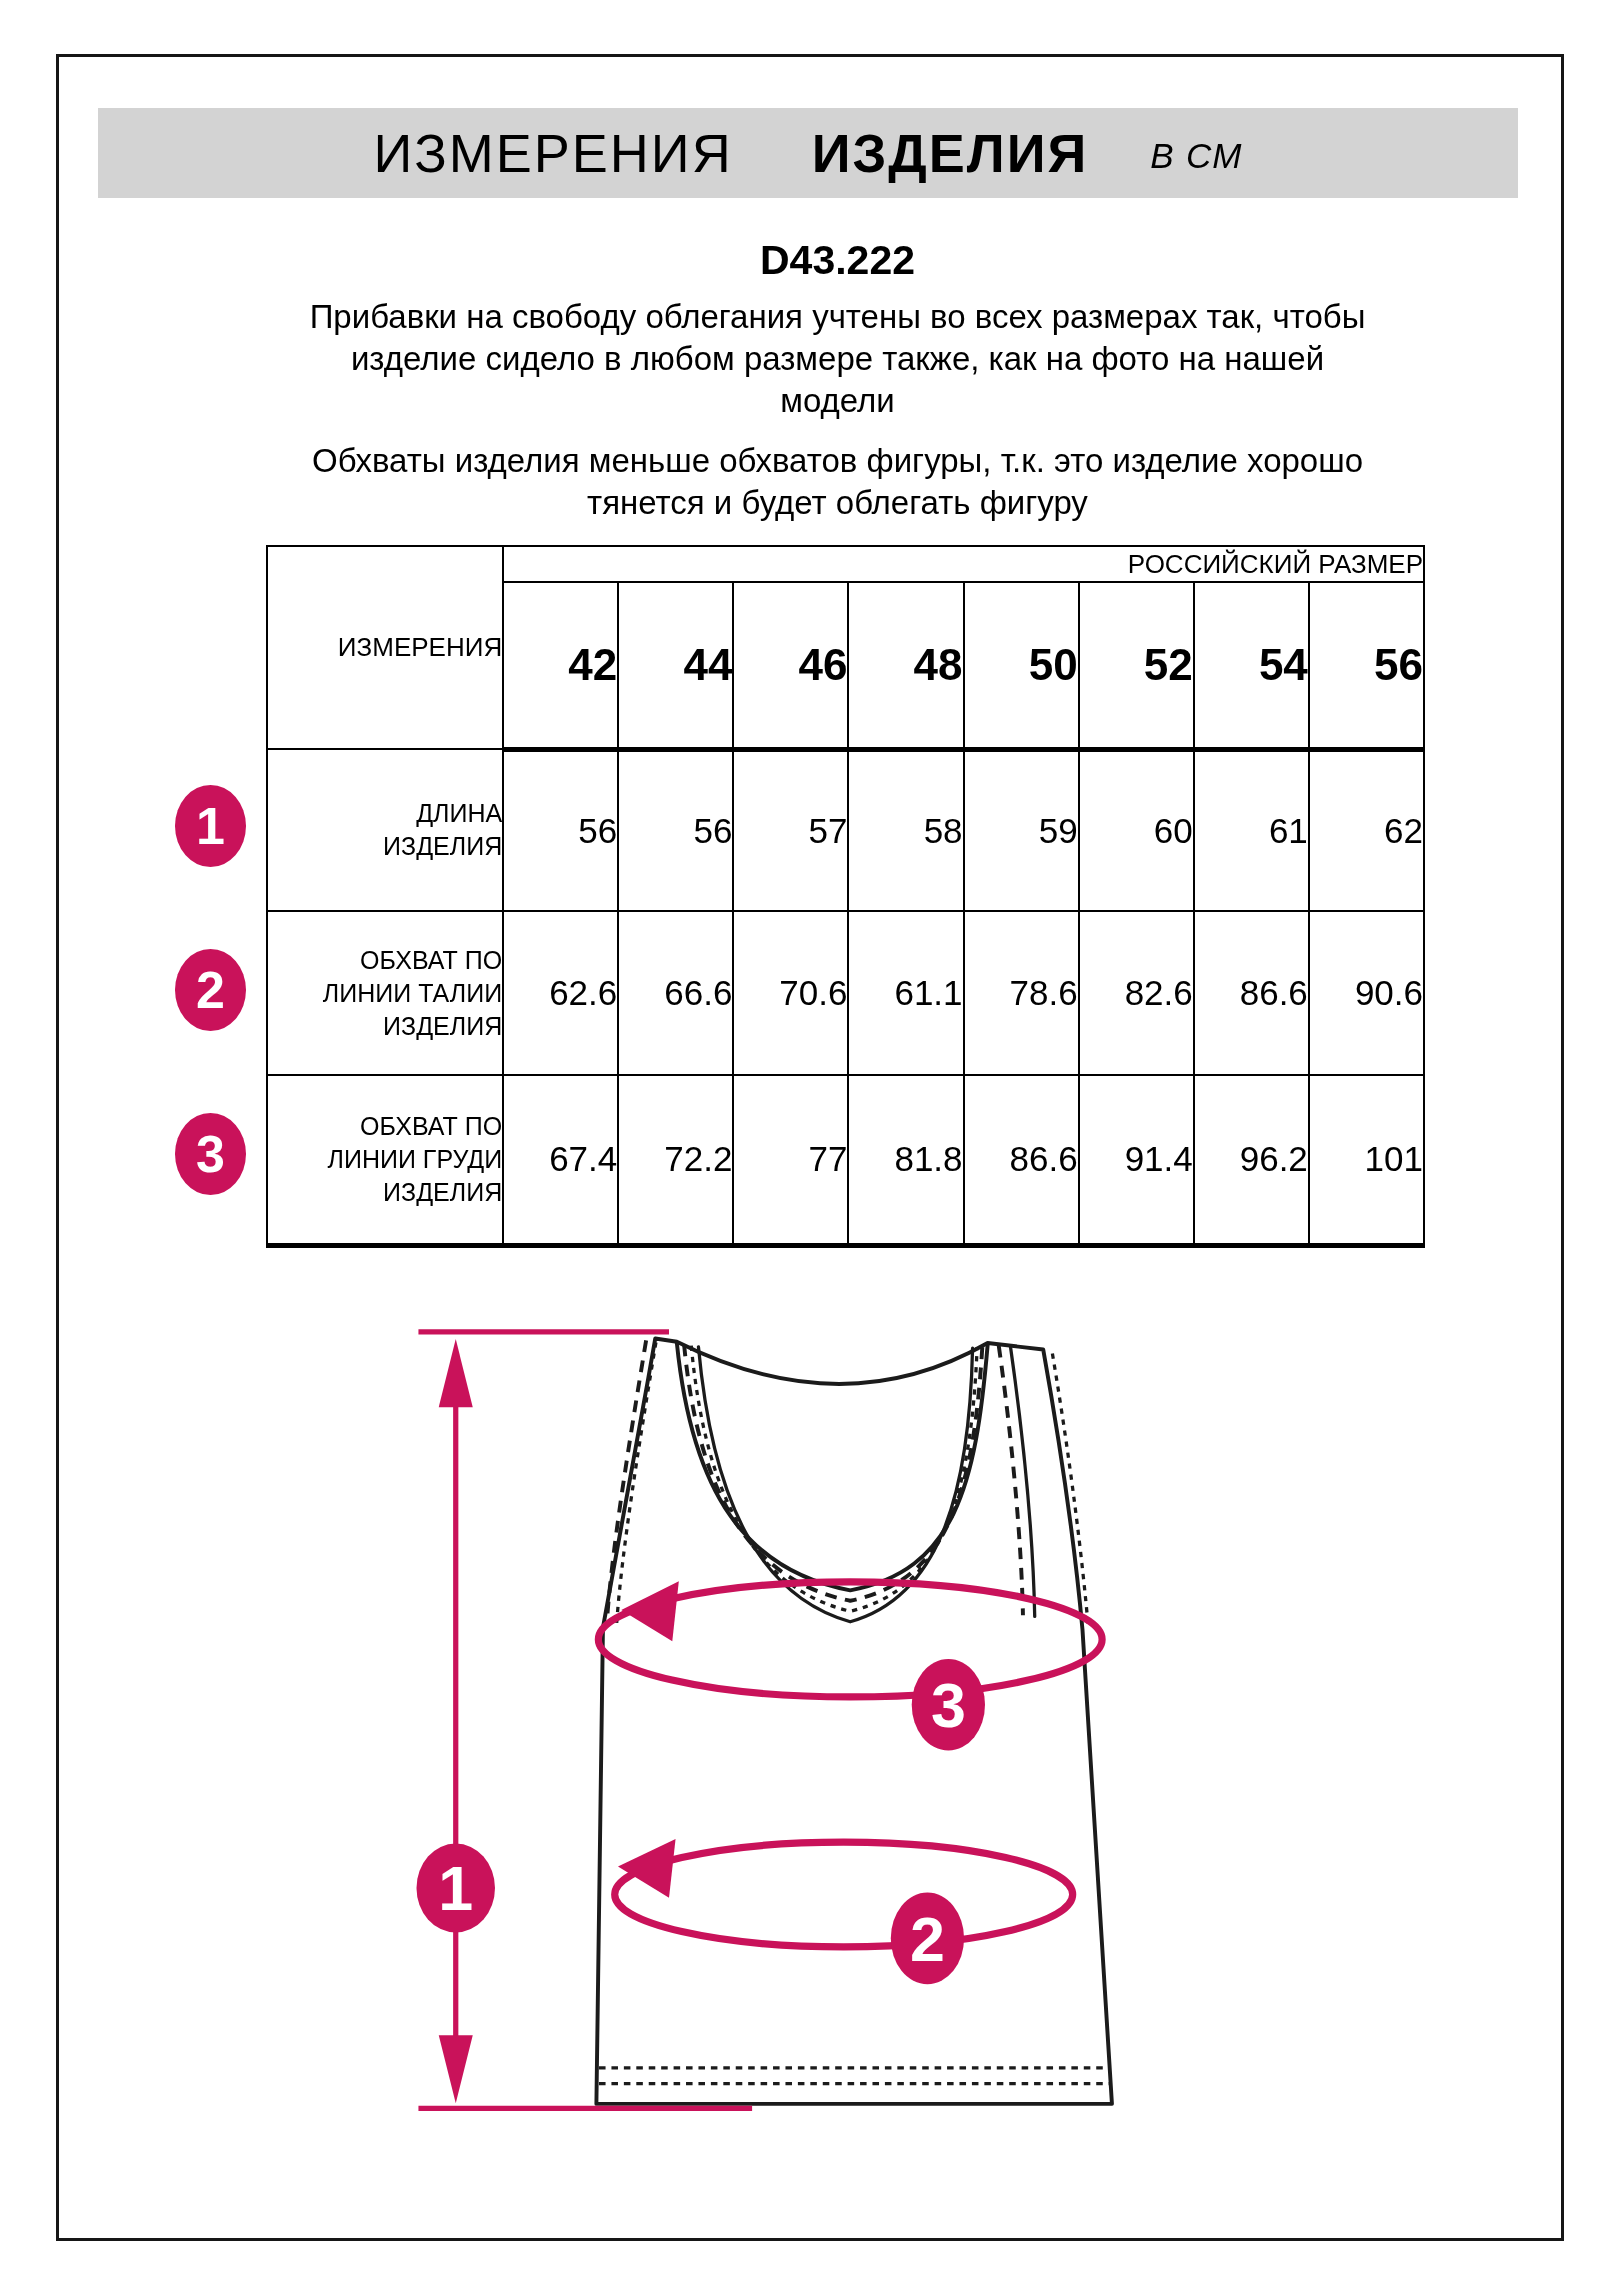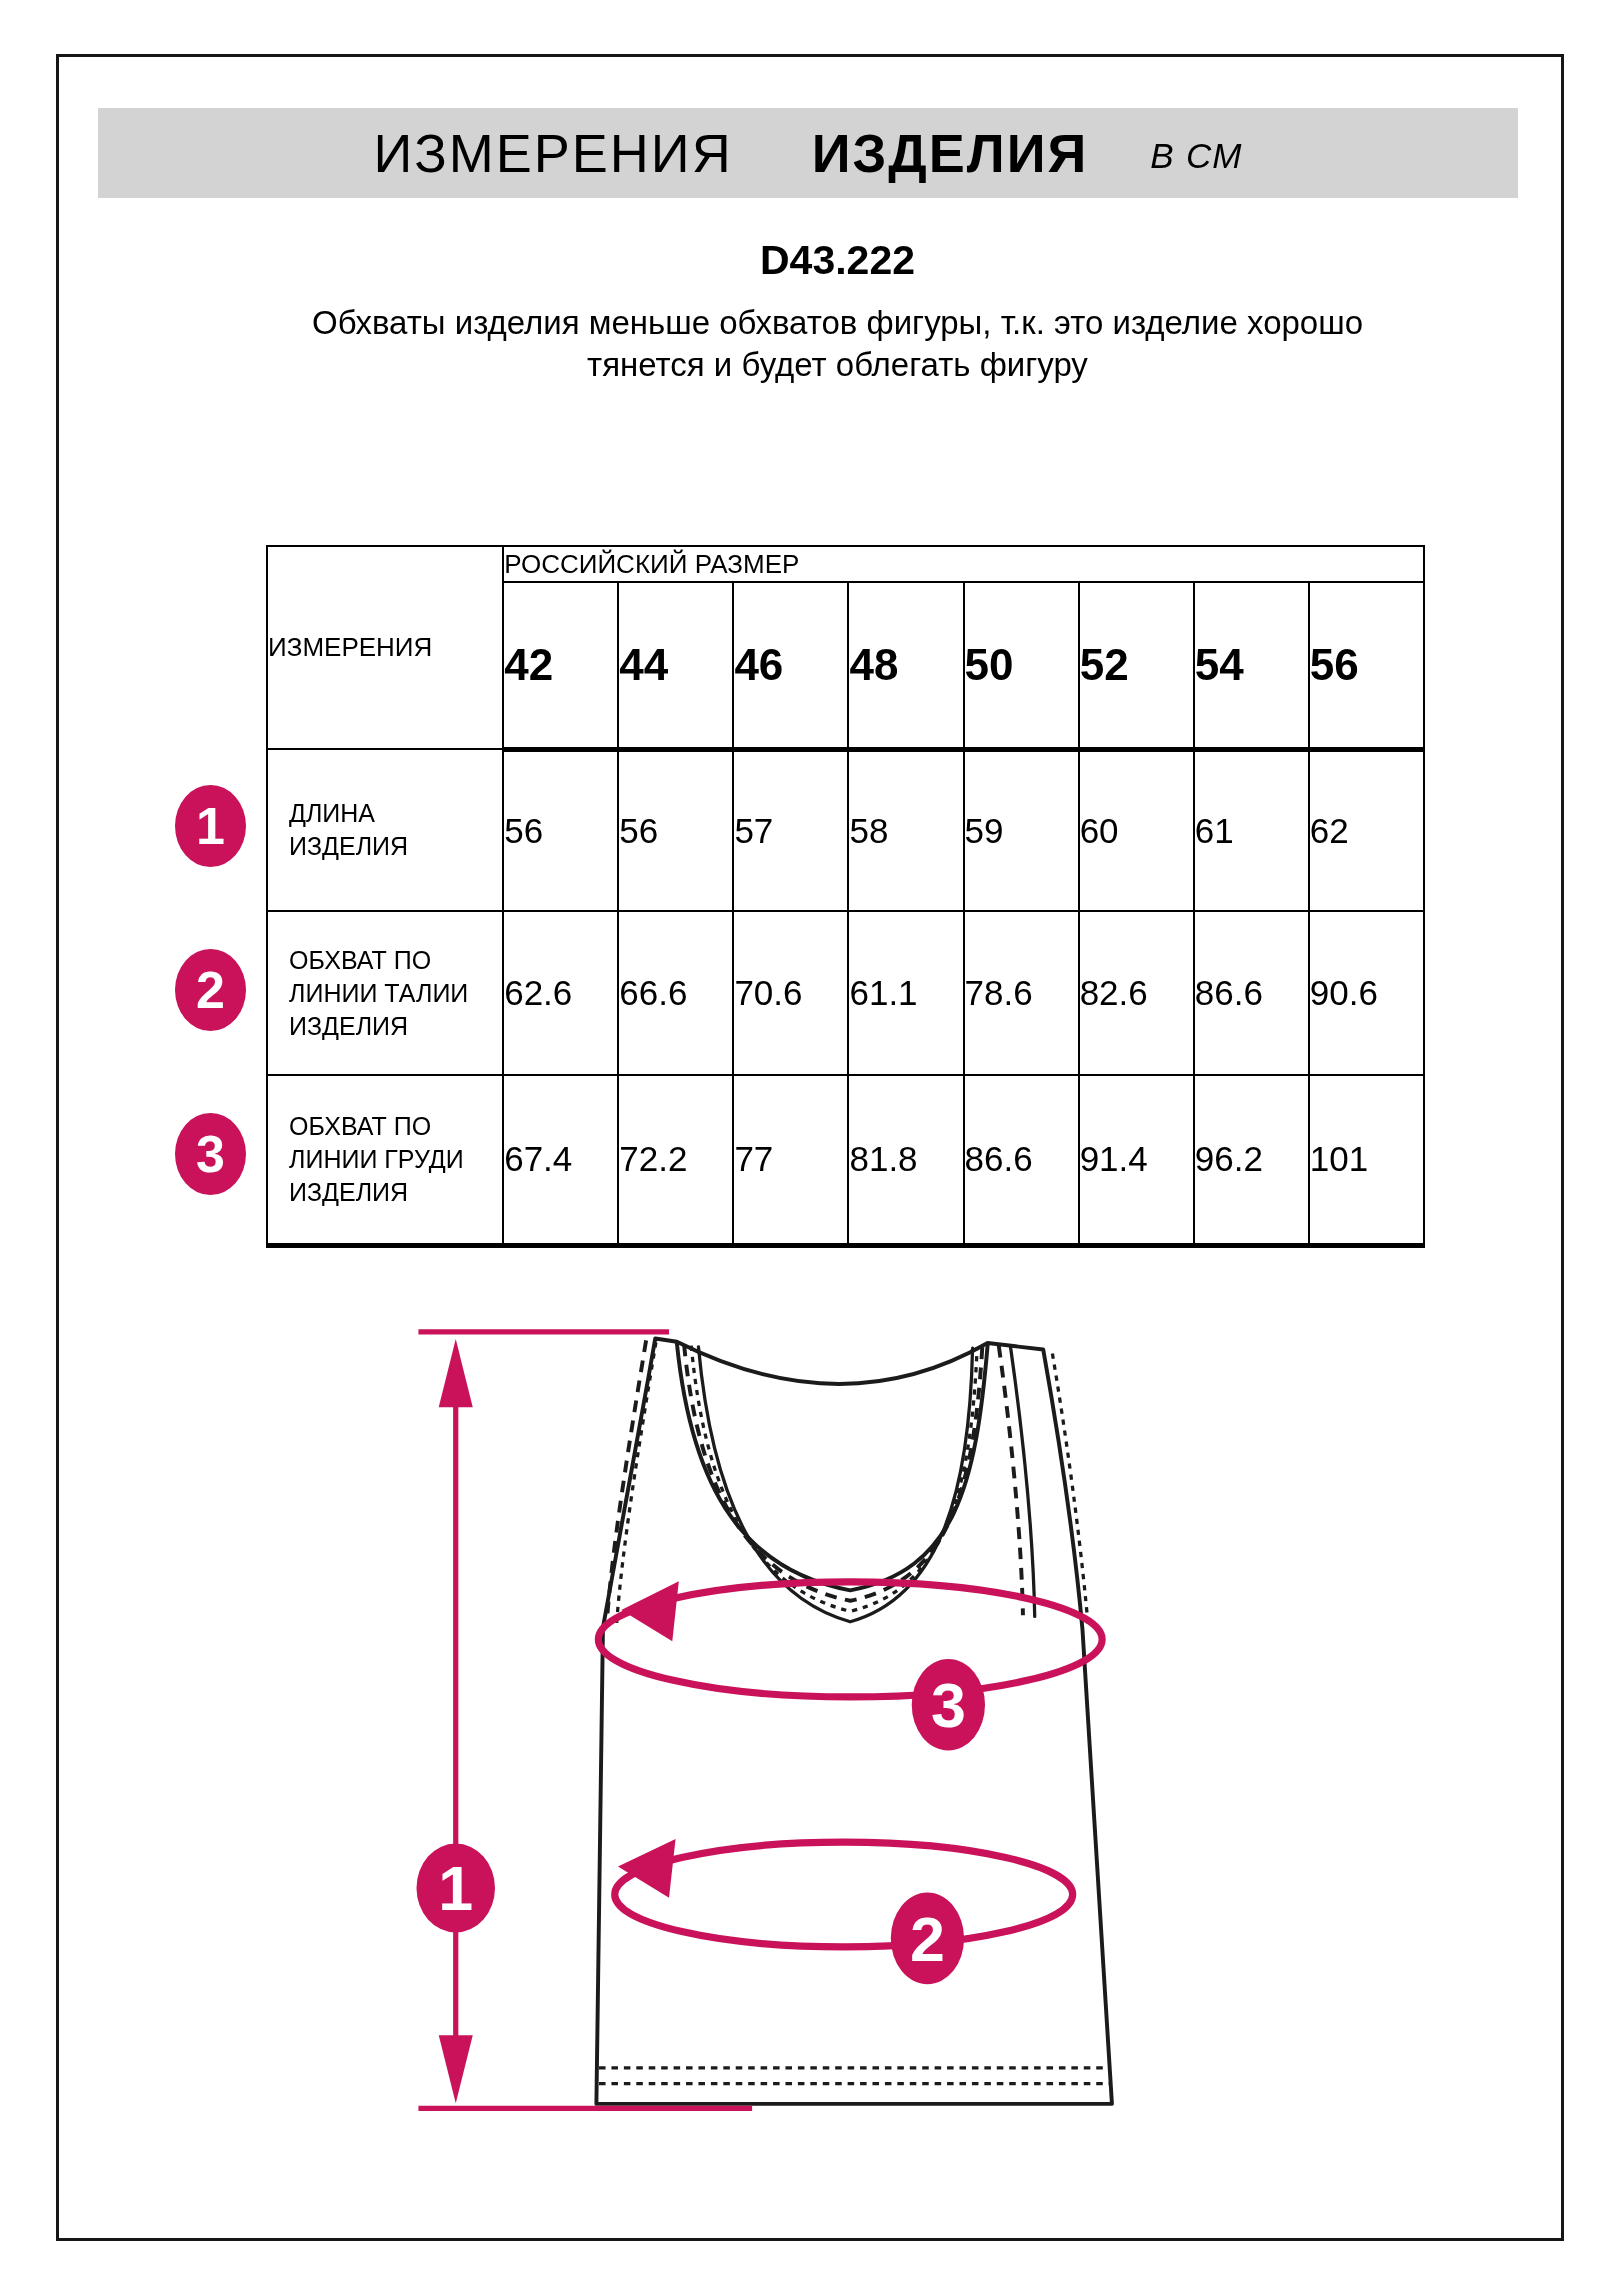--- a/index.html
+++ b/index.html
@@ -24,21 +24,21 @@
   .intro-p { font-size:33px; line-height:42px; white-space:pre-line; }
   .intro-p1 { margin-top:11.8px; }
   .intro-p2 { margin-top:18.3px; }
 
   
   table.size-table { position:absolute; left:266px; top:545px; width:1159px;
                      border-collapse:collapse; table-layout:fixed; }
   table.size-table col.c-label { width:236px; }
   table.size-table col.c-size  { width:115px; }
   table.size-table th, table.size-table td {
-        border:2px solid #000; text-align:left; vertical-align:middle;
+        border:2px solid #000; text-align:right; vertical-align:middle;
         font-weight:400; background:#fff;margin-left:14px; }
   tr.group-row th { height:36px; font-size:26px; }
   th.corner-cell { font-size:27.5px; border-bottom:5.9px solid #000; }
   th.size-group { border-bottom:5.9px solid #000; }
   tr.sizes-row th { height:167px; font-size:44px; font-weight:700; border-bottom:5.9px solid #000; }
   tr.data-row td { font-size:35px; }
   tr.data-row .row-label { font-size:25px; line-height:33px; white-space:pre-line;padding-left:21px; }
   tr.data-row-1 td { height:162px; }
   tr.data-row-2 td { height:164px; }
   tr.data-row-3 td { height:170px; border-bottom:5.9px solid #000; }
@@ -73,20 +73,23 @@
   <div class="page-frame"></div>
 
   <div class="title-bar">
     <span class="title-word1">ИЗМЕРЕНИЯ</span>
     <span class="title-word2">ИЗДЕЛИЯ</span>
     <span class="title-unit">В СМ</span>
   </div>
 
   <div class="intro">
     <div class="product-code">D43.222</div>
+    <div class="intro-p intro-p1">Прибавки на свободу облегания учтены во всех размерах так, чтобы
+изделие сидело в любом размере также, как на фото на нашей
+модели</div>
     <div class="intro-p intro-p2">Обхваты изделия меньше обхватов фигуры, т.к. это изделие хорошо
 тянется и будет облегать фигуру</div>
   </div>
 
   <table class="size-table">
     <colgroup>
       <col class="c-label">
         <col class="c-size">
         <col class="c-size">
         <col class="c-size">

